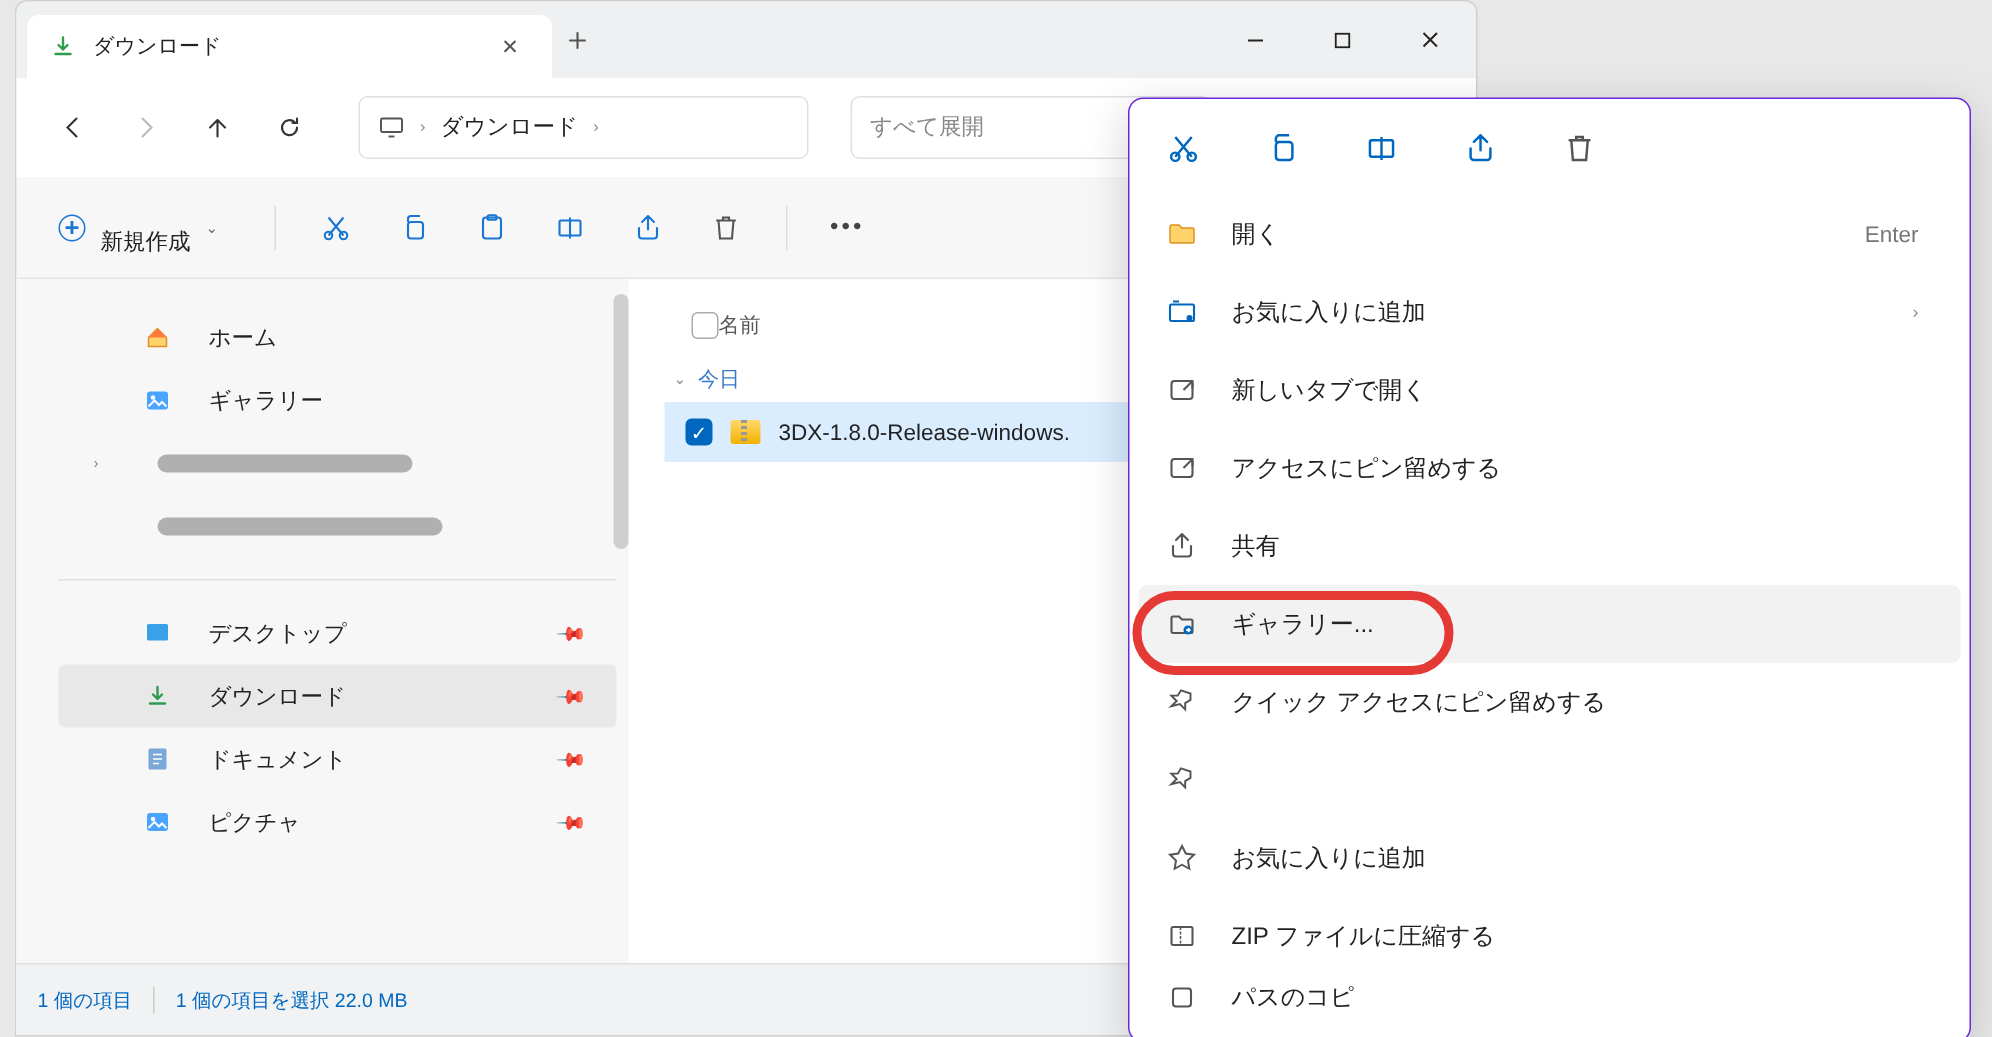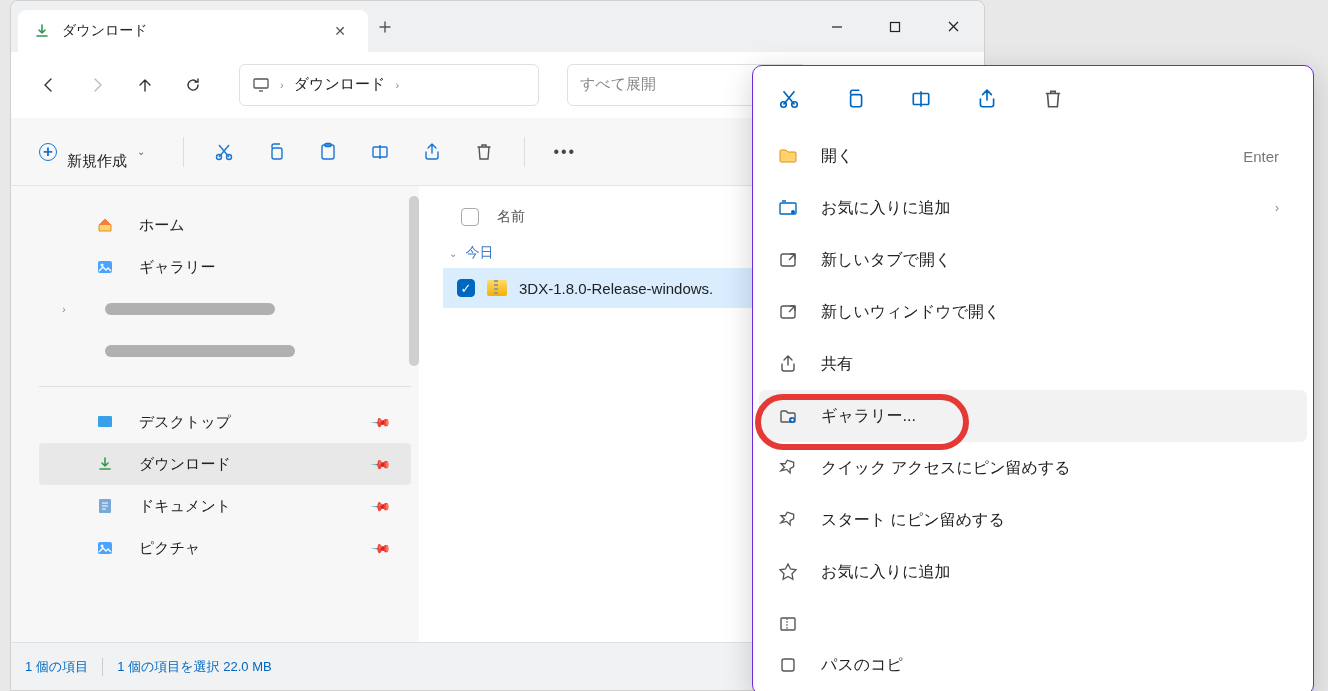--- a/index.html
+++ b/index.html
@@ -35,21 +35,21 @@
 .sbitem { display:flex; align-items:center; gap:24px; height:42px; padding:0 8px 0 18px; font-size:15px; color:#222; border-radius:4px;}
 .sbitem.active { background:#e8e8e8; }
 .sbitem .icn { width:20px; display:flex;align-items:center;justify-content:center;}
 .sbitem .exp { width:14px; color:#888; font-size:10px; text-align:center;}
 .sbitem .ftxt{flex:1}
 .sbitem .pin { color:#888; font-size:13px; transform:rotate(45deg);margin-right:14px;}
 .sbdiv { height:1px; background:#e0e0e0; margin:14px 0 14px 0;}
 .redact { height:12px; background:#b0b0b0; border-radius:6px; margin-left:10px;}
 .sbscroll { position:absolute; right:0; top:0; width:10px; height:170px; background:#cfcfcf; border-radius:5px; top:10px;}
 .main { flex:1; padding:14px 0 0 24px; position:relative;}
-.hdr { display:flex; align-items:center; gap:18px; height:34px; padding-left:18px;}
+.hdr { display:flex; align-items:center; height:34px; padding-left:18px;}
 .chk { width:18px; height:18px; border:1.5px solid #aaa; border-radius:4px; display:flex;align-items:center;justify-content:center;}
 .chk.on { background:#0067c0; border-color:#0067c0; color:#fff; font-size:13px;}
 .grp { display:flex; align-items:center; gap:8px; padding:10px 0 0 6px; color:#4a6; font-size:14px;}
 .grp .arr { color:#888; font-size:10px;}
 .row { display:flex; align-items:center; gap:12px; background:#d9edff; height:40px; margin-top:6px; padding:0 10px 0 14px; margin-right:12px;}
 .row .fn { font-size:15px; color:#222;}
 .zipicon { width:20px; height:16px; background:linear-gradient(#ffd96b,#f2b200); border-radius:2px; position:relative;}
 .zipicon:before{content:"";position:absolute;left:7px;top:0;width:4px;height:16px;background:repeating-linear-gradient(#999 0 2px,transparent 2px 4px);}
 .hscroll{position:absolute;bottom:30px;left:24px;right:20px;height:10px;background:#f0f0f0;}
 .hscroll .thumb{position:absolute;left:0;width:54%;height:100%;background:#c8c8c8;}
@@ -360,21 +360,21 @@
       </span>
     <span class="lbl">新しいタブで開く</span>
   </div>
   <div class="ctxitem">
     <span class="cic">
         <svg width="20" height="20" viewBox="0 0 20 20">
           <rect x="3" y="4" width="14" height="12" rx="2" stroke="#555" stroke-width="1.4" fill="none"></rect>
           <path d="M12 4h5v5M17 4l-6 6" stroke="#555" stroke-width="1.4" fill="none"></path>
         </svg>
       </span>
-    <span class="lbl">新しいウィンドウで開く</span>
+    <span class="lbl">アクセスにピン留めする</span>
   </div>
   <div class="ctxitem">
     <span class="cic">
         <svg width="20" height="20" viewBox="0 0 20 20">
           <path d="M4 10v5a2 2 0 0 0 2 2h8a2 2 0 0 0 2-2v-5M10 2v9m0-9L6 6m4-4l4 4" stroke="#555" stroke-width="1.4" fill="none" stroke-linecap="round"></path>
         </svg>
       </span>
     <span class="lbl">共有</span>
   </div>
   <div class="ctxitem hover">
@@ -395,37 +395,37 @@
         </svg>
       </span>
     <span class="lbl">クイック アクセスにピン留めする</span>
   </div>
   <div class="ctxitem">
     <span class="cic">
         <svg width="20" height="20" viewBox="0 0 20 20">
           <path d="M10 2l3 3-1 4 3 3-5 0-3 5-0-5-5 0 3-3-1-4z" transform="rotate(45 10 10)" stroke="#555" stroke-width="1.3" fill="none"></path>
         </svg>
       </span>
-    <span class="lbl">スタート にピン留めする</span>
   </div>
   <div class="ctxitem">
     <span class="cic">
         <svg width="20" height="20" viewBox="0 0 20 20">
           <path d="M10 2l2.5 5 5.5.8-4 3.9.9 5.5L10 14.5 5.1 17.2 6 11.7 2 7.8l5.5-.8z" stroke="#555" stroke-width="1.3" fill="none"></path>
         </svg>
       </span>
     <span class="lbl">お気に入りに追加</span>
   </div>
   <div class="ctxitem">
     <span class="cic">
         <svg width="20" height="20" viewBox="0 0 20 20">
           <rect x="3" y="4" width="14" height="12" rx="1" stroke="#555" stroke-width="1.4" fill="none"></rect>
           <path d="M9 4v12" stroke="#555" stroke-width="1" stroke-dasharray="2 1"></path>
         </svg>
       </span>
+    <span class="lbl">ZIP ファイルに圧縮する</span>
   </div>
   <div class="ctxitem" style="height:30px;overflow:hidden">
     <span class="cic">
         <svg width="20" height="20" viewBox="0 0 20 20">
           <rect x="4" y="4" width="12" height="12" rx="2" stroke="#555" stroke-width="1.4" fill="none"></rect>
         </svg>
       </span>
     <span class="lbl">パスのコピ</span>
   </div>
 </div>

